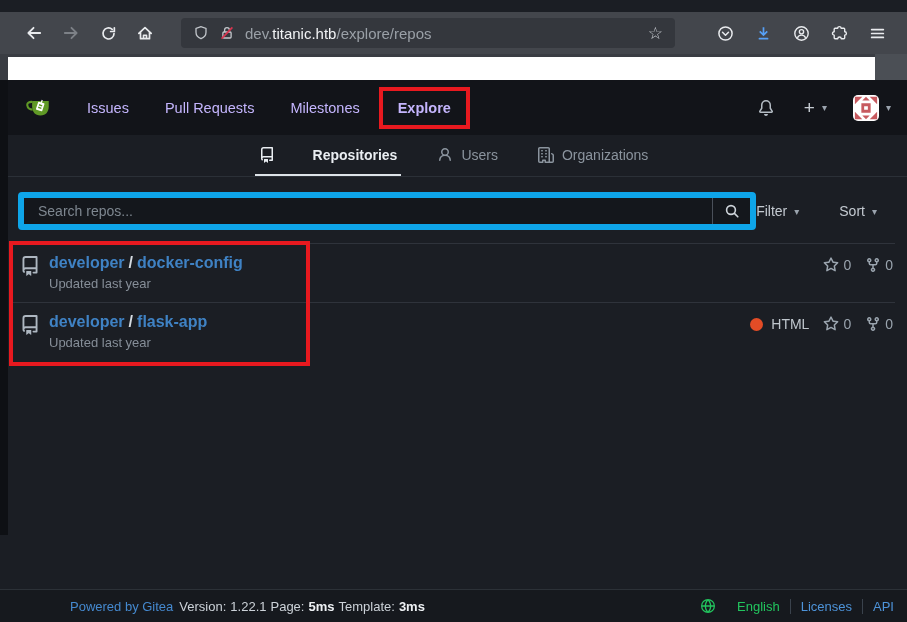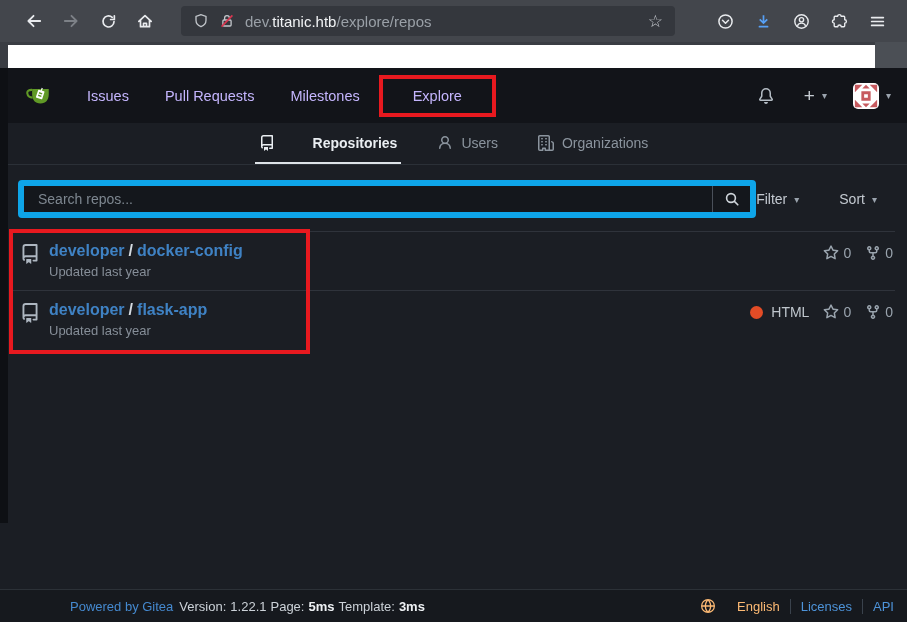--- a/index.html
+++ b/index.html
@@ -1,21 +1,21 @@
 <!DOCTYPE html>
 <html><head>
 <meta charset="utf-8">
 <style>
   * { box-sizing: border-box; margin: 0; padding: 0; }
   html,body { background:#000; }
   body { font-family: "Liberation Sans", sans-serif; }
   .screen { position:relative; width:907px; height:622px; overflow:hidden; background:#1b1e24; display:flex; flex-direction:column; }
 
   
-  .toolbar { height:42px; background:#43464c; display:flex; align-items:center; padding:0 12px; flex:0 0 auto; }
+  .toolbar { height:42px; background:#43464c; display:flex; align-items:center; padding:0 12px; flex:0 0 auto;margin-top:12px; }
   .tbtn { width:32px; height:32px; display:flex; align-items:center; justify-content:center; color:#e9ebee; flex:0 0 auto; }
   .tbtn.dim { color:#7d8187; }
   .tb-left { display:flex; align-items:center; gap:5px; margin-left:6px; }
   .urlbar { margin-left:20px; width:494px; height:30px; background:#34373d; border-radius:4px; display:flex; align-items:center; padding:0 12px; color:#b9bdc3; }
   .urlbar .u-icon { display:flex; align-items:center; margin-right:10px; color:#c3c7cc; }
   .url-text { flex:1; font-size:15px; white-space:nowrap; overflow:hidden; }
   .url-dim { color:#9aa0a7; }
   .url-main { color:#f1f3f5; }
   .star-glyph { font-size:17px; color:#c6cacf; line-height:1; }
   .tb-right { display:flex; align-items:center; gap:6px; margin-left:auto; margin-right:2px; }
@@ -26,21 +26,21 @@
   .band-corner { position:absolute; right:0; top:0; bottom:0; width:32px; background:#4b4f55; }
 
   
   .page { position:relative; flex:1; display:flex; flex-direction:column; background:#1b1e24; color:#d3d9df; }
   .left-strip { position:absolute; left:0; top:0; width:8px; height:455px; background:#0e1014; z-index:6; }
 
   .navbar { height:55px; background:#121419; display:flex; align-items:center; padding:0 16px; flex:0 0 auto; }
   .logo { width:28px; height:28px; display:flex; align-items:center; margin-left:10px; }
   .nav-link { font-size:14.5px; color:#c4b5fd; text-decoration:none; cursor:pointer; }
   .nl1 { margin-left:33px; } .nl2 { margin-left:36px; } .nl3 { margin-left:36px; }
-  .explore-box { display:inline-flex; align-items:flex-end; border:4px solid #e8191f; padding:9px 30px; margin-left:19px; }
+  .explore-box { display:inline-flex; align-items:flex-end; border:4px solid #e8191f; padding:9px 15px; margin-left:19px;font-weight:bold; }
   .nav-right { margin-left:auto; display:flex; align-items:center; }
   .bell { color:#b4bcc4; display:flex; margin-right:30px; }
   .plus-group { display:flex; align-items:center; color:#c6ccd2; margin-right:26px; }
   .plus-sign { font-size:19px; line-height:1; }
   .caret { font-size:10px; color:#9aa3ad; margin-left:7px; }
   .avatar { width:26px; height:26px; border-radius:5px; background:#fff; overflow:hidden; display:flex; }
 
   .tabbar { height:42px; border-bottom:1px solid #2b3037; display:flex; justify-content:center; gap:32px; flex:0 0 auto; }
   .tab { display:flex; align-items:center; gap:8px; font-size:14px; color:#8b949e; padding:0 4px; cursor:pointer; border-bottom:2px solid transparent; }
   .tab.active { color:#eaeef2; font-weight:bold; border-bottom-color:#dde2e7;gap:38px; }
@@ -66,21 +66,21 @@
   .repo-meta { display:flex; align-items:center; gap:14px; margin-top:3px; color:#9aa4ae; font-size:14px; }
   .meta-item { display:flex; align-items:center; gap:4px; }
   .lang-item { display:flex; align-items:center; gap:8px; color:#bfc6cd; }
   .lang-dot { width:13px; height:13px; border-radius:50%; background:#e34c26; }
 
   footer { margin-top:auto; height:33px; border-top:1px solid #2c3137; background:#16191e; display:flex; align-items:center; justify-content:space-between; padding:0 13px 0 22px; font-size:13px; color:#ccd2d8; flex:0 0 auto; }
   .foot-left { display:flex; align-items:center; gap:4px; white-space:nowrap; }
   .foot-left a { color:#4589cf; text-decoration:none; cursor:pointer; margin-right:2px;margin-left:48px; }
   .foot-left b { color:#eef1f4; }
   .foot-right { display:flex; align-items:center; }
-  .lang-pick { display:flex; align-items:center; gap:22px; color:#fdba74; cursor:pointer; }
+  .lang-pick { display:flex; align-items:center; gap:22px; color:#22c55e; cursor:pointer; }
   .foot-link { color:#4d93d9; text-decoration:none; cursor:pointer; }
   .fdiv { width:1px; height:15px; background:#3a424c; margin:0 10px; }
   svg { display:block; }
 </style>
 </head>
 <body>
 
 <div class="screen">
 
   <div class="toolbar">

